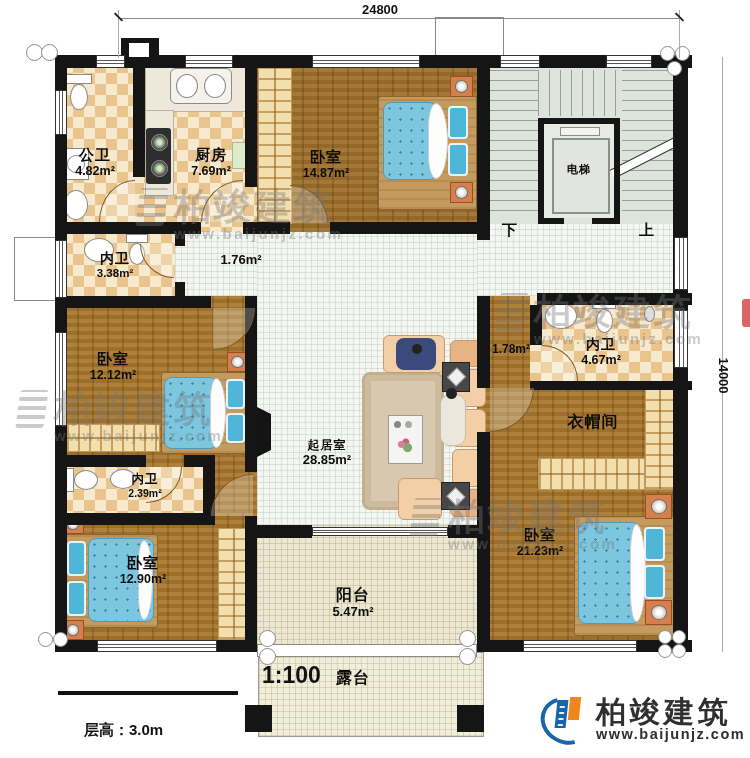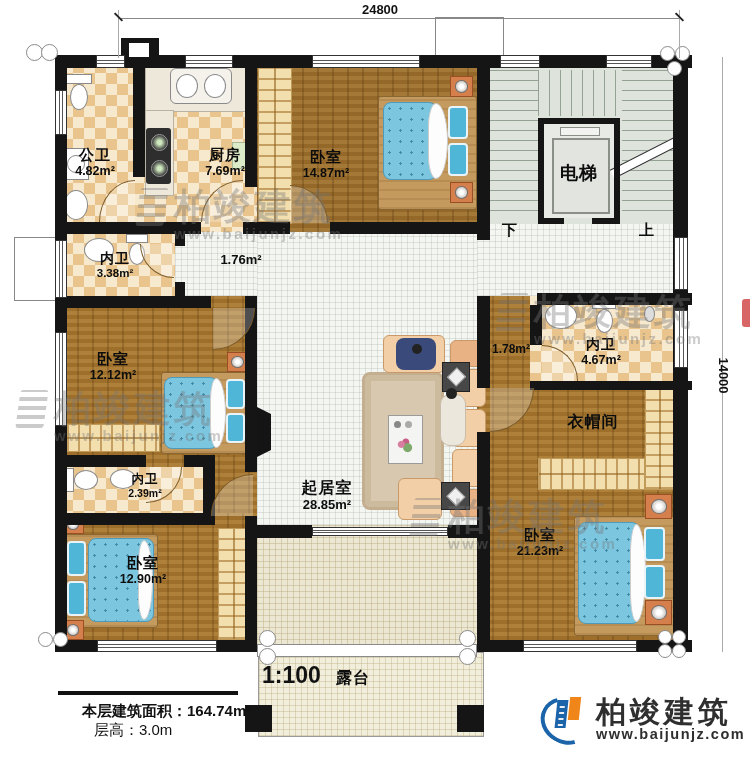--- a/index.html
+++ b/index.html
@@ -112,21 +112,21 @@
   <div class="abs" style="left:608px;top:152px;width:76px;height:8px;border-top:1.6px solid #333;border-bottom:1.6px solid #333;background:#fff;transform:rotate(-27deg);z-index:7;"></div>
   <div class="wall" style="left:538px;top:118px;width:82px;height:6px;"></div>
   <div class="wall" style="left:538px;top:118px;width:6px;height:106px;"></div>
   <div class="wall" style="left:614px;top:118px;width:6px;height:106px;"></div>
   <div class="wall" style="left:538px;top:218px;width:26px;height:6px;"></div>
   <div class="wall" style="left:592px;top:218px;width:28px;height:6px;"></div>
   <div class="abs" style="left:544px;top:124px;width:70px;height:94px;background:#e8eae6;z-index:5;"></div>
   <div class="abs" style="left:552px;top:138px;width:54px;height:72px;background:#e2e4e0;border:2px solid #8a8f88;z-index:6;"></div>
   <div class="abs" style="left:560px;top:127px;width:38px;height:7px;background:#f2f2f0;border:1px solid #8a8f88;z-index:6;"></div>
   <div class="rlabel" style="left:548px;top:163px;width:62px;">
-    <span class="rname" style="font-size:18px;">电梯</span>
+    <span class="rname" style="font-size:11px;">电梯</span>
   </div>
   <div class="rlabel" style="left:495px;top:221px;width:30px;">
       <span class="rname">下</span>
     </div>
   <div class="rlabel" style="left:632px;top:221px;width:30px;">
       <span class="rname">上</span>
     </div>
 
   <div class="fixt" style="left:66px;top:74px;width:26px;height:10px;"></div>
   <div class="fixt ellipse" style="left:70px;top:84px;width:18px;height:26px;"></div>
@@ -294,41 +294,41 @@
   <div class="circ" style="left:658px;top:630px;width:14px;height:14px;"></div>
   <div class="circ" style="left:672px;top:630px;width:14px;height:14px;"></div>
   <div class="circ" style="left:658px;top:644px;width:14px;height:14px;"></div>
   <div class="circ" style="left:672px;top:644px;width:14px;height:14px;"></div>
   <div class="abs" style="left:742px;top:299px;width:8px;height:28px;background:#c33;opacity:.75;border-radius:3px 0 0 3px;z-index:46;"></div>
 
   <div class="rlabel" style="left:62px;top:146px;width:66px;">
     <span class="rname">公卫</span>
     <span class="rarea">4.82m²</span>
   </div>
-  <div class="rlabel" style="left:178px;top:146px;width:66px;margin-left:14px;">
+  <div class="rlabel" style="left:178px;top:146px;width:66px;">
     <span class="rname">厨房</span>
     <span class="rarea">7.69m²</span>
   </div>
   <div class="rlabel" style="left:290px;top:148px;width:72px;">
     <span class="rname">卧室</span>
     <span class="rarea">14.87m²</span>
   </div>
   <div class="rlabel" style="left:84px;top:250px;width:62px;">
     <span class="rname" style="font-size:14px;">内卫</span>
     <span class="rarea" style="font-size:11.5px;">3.38m²</span>
   </div>
   <div class="rlabel" style="left:208px;top:252px;width:66px;">
     <span class="rarea" style="font-size:13px;">1.76m²</span>
   </div>
   <div class="rlabel" style="left:78px;top:350px;width:70px;">
     <span class="rname">卧室</span>
     <span class="rarea">12.12m²</span>
   </div>
   <div class="rlabel" style="left:290px;top:438px;width:74px;">
-    <span class="rname" style="font-size:16px;margin-top:40px;">起居室</span>
+    <span class="rname" style="font-size:12px;">起居室</span>
     <span class="rarea" style="font-size:13px;">28.85m²</span>
   </div>
   <div class="rlabel" style="left:484px;top:342px;width:54px;">
     <span class="rarea" style="font-size:12px;">1.78m²</span>
   </div>
   <div class="rlabel" style="left:570px;top:336px;width:62px;">
     <span class="rname" style="font-size:14px;">内卫</span>
     <span class="rarea">4.67m²</span>
   </div>
   <div class="rlabel" style="left:552px;top:412px;width:82px;">
@@ -338,20 +338,24 @@
     <span class="rname" style="font-size:12.5px;">内卫</span>
     <span class="rarea" style="font-size:10.5px;">2.39m²</span>
   </div>
   <div class="rlabel" style="left:106px;top:554px;width:74px;">
     <span class="rname">卧室</span>
     <span class="rarea">12.90m²</span>
   </div>
   <div class="rlabel" style="left:502px;top:526px;width:76px;">
     <span class="rname">卧室</span>
     <span class="rarea">21.23m²</span>
+  </div>
+  <div class="rlabel" style="left:318px;top:585px;width:70px;">
+    <span class="rname" style="font-size:16px;">阳台</span>
+    <span class="rarea" style="font-size:13px;">5.47m²</span>
   </div>
   <div class="rlabel" style="left:318px;top:668px;width:70px;">
     <span class="rname" style="font-size:16px;">露台</span>
   </div>
 
   <div class="wm" style="left:138px;top:188px;">
     <span class="glyph"></span>
     <span><span class="big">柏竣建筑</span><br>
     <span class="url">www.baijunjz.com</span></span>
   </div>
@@ -375,24 +379,21 @@
   <div class="abs" style="left:118px;top:10px;width:1px;height:48px;background:#aaa;z-index:50;"></div>
   <div class="abs" style="left:679px;top:10px;width:1px;height:48px;background:#aaa;z-index:50;"></div>
   <div class="dimtick" style="left:113px;top:16px;"></div>
   <div class="dimtick" style="left:674px;top:16px;"></div>
   <div class="dimtext" style="left:330px;top:2px;width:100px;">24800</div>
   <div class="dimline" style="left:722px;top:57px;width:1px;height:595px;background:#aaa;"></div>
   <div class="dimtext" style="left:695px;top:368px;width:56px;transform:rotate(90deg);">14000</div>
 
   <div class="tb-title" style="left:262px;top:662px;font-size:23px;">1:100</div>
   <div class="abs" style="left:58px;top:691px;width:180px;height:4px;background:#111;z-index:60;"></div>
-  <div class="tb-title" style="left:82px;top:702px;font-size:15px;font-weight:600;">
-    <span>本层建筑面积：</span><span>164.74m²</span>
-  </div>
-  <div class="tb-title" style="left:94px;top:721px;font-size:15px;font-weight:400;text-align:right;">
+  <div class="tb-title" style="left:84px;top:721px;font-size:15px;font-weight:700;text-align:right;">
     <span>层高：</span><span>3.0m</span>
   </div>
 
   <div class="abs" style="left:540px;top:698px;width:44px;height:38px;border:4px solid transparent;border-left-color:#1c64aa;border-bottom-color:#1c64aa;border-radius:50%;transform:rotate(28deg);z-index:60;"></div>
   <div class="abs" style="left:556px;top:700px;width:11px;height:28px;background:#1c64aa;transform:skewX(-6deg);z-index:61;background-image:repeating-linear-gradient(0deg,rgba(255,255,255,.9) 0 2px,transparent 2px 6px);background-size:5px 100%;background-repeat:no-repeat;background-position:3px 4px;"></div>
   <div class="abs" style="left:569px;top:697px;width:11px;height:23px;background:#f08519;transform:skewX(-6deg);z-index:61;"></div>
   <div class="logo-text" style="left:596px;top:692px;font-size:30px;letter-spacing:4px;">柏竣建筑</div>
   <div class="logo-text" style="left:596px;top:726px;font-size:14.5px;letter-spacing:1.5px;">www.baijunjz.com</div>
 
 </div>

